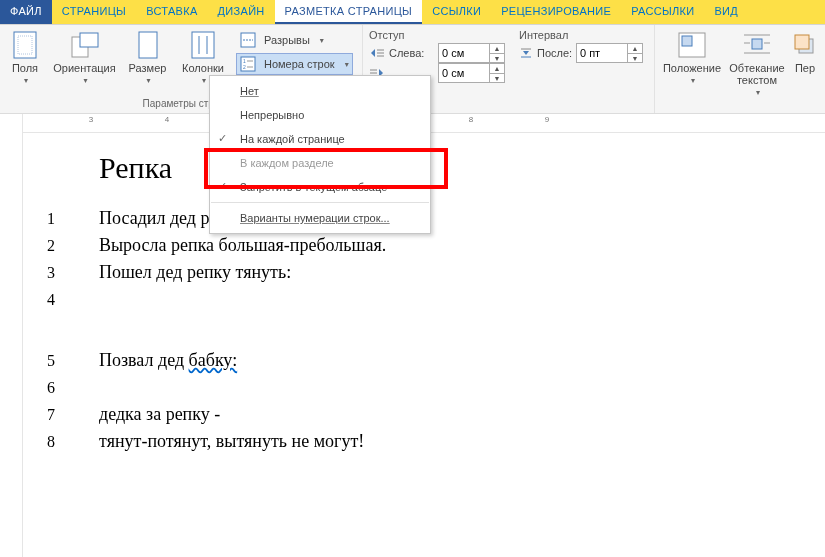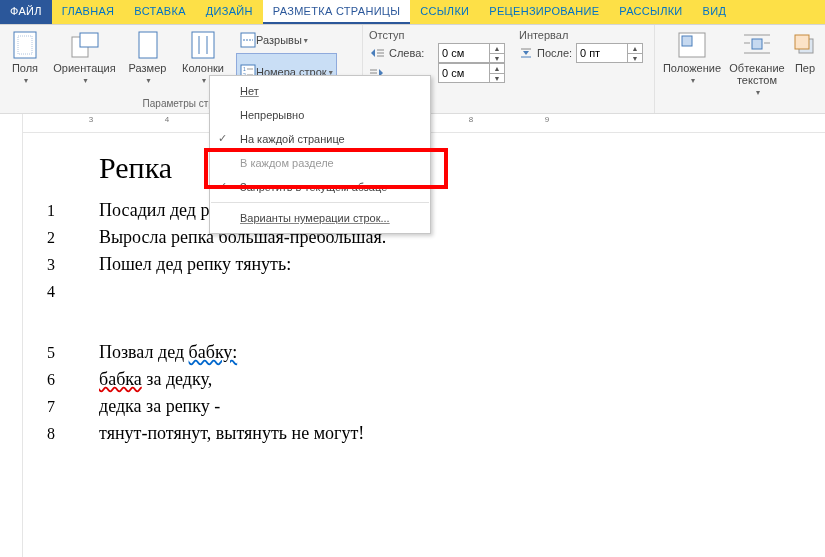--- a/index.html
+++ b/index.html
@@ -9,22 +9,22 @@
 .tab.home{color:#0072c6}
 .tab.active{color:#2b579a;border-bottom:2px solid #2b579a;background:#fff}
 .ribbon{display:flex;height:88px;background:#f5f5f5;border-bottom:1px solid #dcdcdc;position:relative}
 .group{display:flex;flex-direction:column;justify-content:space-between;padding:3px 6px 1px;border-right:1px solid #e2e2e2}
 .group-body{display:flex;align-items:flex-start;gap:8px;flex:1}
 .group-label{text-align:center;font-size:10px;color:#666;height:14px}
 .bigbtn{display:flex;flex-direction:column;align-items:center;justify-content:flex-start;gap:2px;width:55px;padding-top:2px;color:#444}
 .bigbtn .ic{width:30px;height:30px;display:flex;align-items:center;justify-content:center}
 .bigbtn .lbl{font-size:11px;text-align:center;line-height:12px}
 .smallstack{display:flex;flex-direction:column;gap:3px;padding-top:2px}
-.smallbtn{display:flex;align-items:center;gap:0;height:20px;padding:0 4px;font-size:11px;color:#444}
-.smallbtn.sel{background:#c9def5;border:1px solid #8faadc;padding:8px 3px}
+.smallbtn{display:flex;align-items:center;gap:8px;height:20px;padding:0 4px;font-size:11px;color:#444}
+.smallbtn.sel{background:#c9def5;border:1px solid #8faadc;padding:0 3px}
 .chev{font-size:8px;color:#666;margin-left:2px}
 .spin-row{display:flex;align-items:center;gap:4px;height:20px;font-size:11px}
 .spin-row .lab{width:45px}
 .spinbox{display:flex;align-items:center;border:1px solid #ababab;background:#fff;height:18px}
 .spinbox input{border:none;width:44px;height:16px;font-size:11px;padding:0 3px;outline:none;font-family:inherit}
 .spinbox .arrows{display:flex;flex-direction:column;width:14px;border-left:1px solid #ababab}
 .spinbox .arrows span{height:9px;font-size:7px;text-align:center;line-height:9px;color:#555;cursor:pointer}
 .spinbox .arrows span:first-child{border-bottom:1px solid #ababab}
 .subhead{font-size:11px;color:#555;padding:1px 0 2px}
 .grp-arrange{display:flex;gap:4px}
@@ -38,34 +38,34 @@
 .dd-sep{height:0;border-top:1px solid #e0e0e0;margin:3px 1px}
 .highlight-box{position:absolute;left:204px;top:148px;width:236px;height:33px;border:4px solid #ff0000;z-index:11;pointer-events:none}
 
 .workarea{display:flex;height:calc(557px - 24px - 88px)}
 .vruler{width:22px;background:#fff;border-right:1px solid #e5e5e5}
 .right{flex:1;display:flex;flex-direction:column}
 .hruler{height:18px;background:#fff;border-bottom:1px solid #e5e5e5;position:relative;font-size:8px;color:#777;overflow:hidden}
 .hruler .seg{position:absolute;top:1px;width:76px;text-align:center}
 .page{flex:1;background:#fff;padding:18px 0 0 24px;overflow:hidden}
 .content{font-family:"Times New Roman",serif;color:#000}
-.title{font-size:30px;margin:0 0 12px 52px;font-weight:400}
+.title{font-size:30px;margin:0 0 20px 52px;font-weight:400}
 .line{display:flex;align-items:baseline;font-size:18px;line-height:27px}
 .line .num{width:52px;font-size:16px}
 .line .txt{}
 .para-gap{height:34px}
 .sq-red{text-decoration:underline;text-decoration-style:wavy;text-decoration-color:#d00}
 .sq-blue{text-decoration:underline;text-decoration-style:wavy;text-decoration-color:#06c}
 </style>
 </head>
 <body>
 
 <div class="tabs">
   <div class="tab file">ФАЙЛ</div>
-  <div class="tab home">ГЛАВНАЯ</div>
+  <div class="tab home">СТРАНИЦЫ</div>
   <div class="tab">ВСТАВКА</div>
   <div class="tab">ДИЗАЙН</div>
   <div class="tab active">РАЗМЕТКА СТРАНИЦЫ</div>
   <div class="tab">ССЫЛКИ</div>
   <div class="tab">РЕЦЕНЗИРОВАНИЕ</div>
   <div class="tab">РАССЫЛКИ</div>
   <div class="tab">ВИД</div>
 </div>
 
 <div class="ribbon">
@@ -303,21 +303,20 @@
             </div>
           </div>
         <div class="para-gap"></div>
         <div id="para2">
             <div class="line">
               <span class="num">5</span>
               <span class="txt">Позвал дед <span class="sq-blue">бабку:</span></span>
             </div>
             <div class="line">
               <span class="num">6</span>
-              <span class="txt"><span class="sq-red">бабка</span> за дедку,</span>
             </div>
             <div class="line">
               <span class="num">7</span>
               <span class="txt">дедка за репку -</span>
             </div>
             <div class="line">
               <span class="num">8</span>
               <span class="txt">тянут-потянут, вытянуть не могут!</span>
             </div>
           </div>

